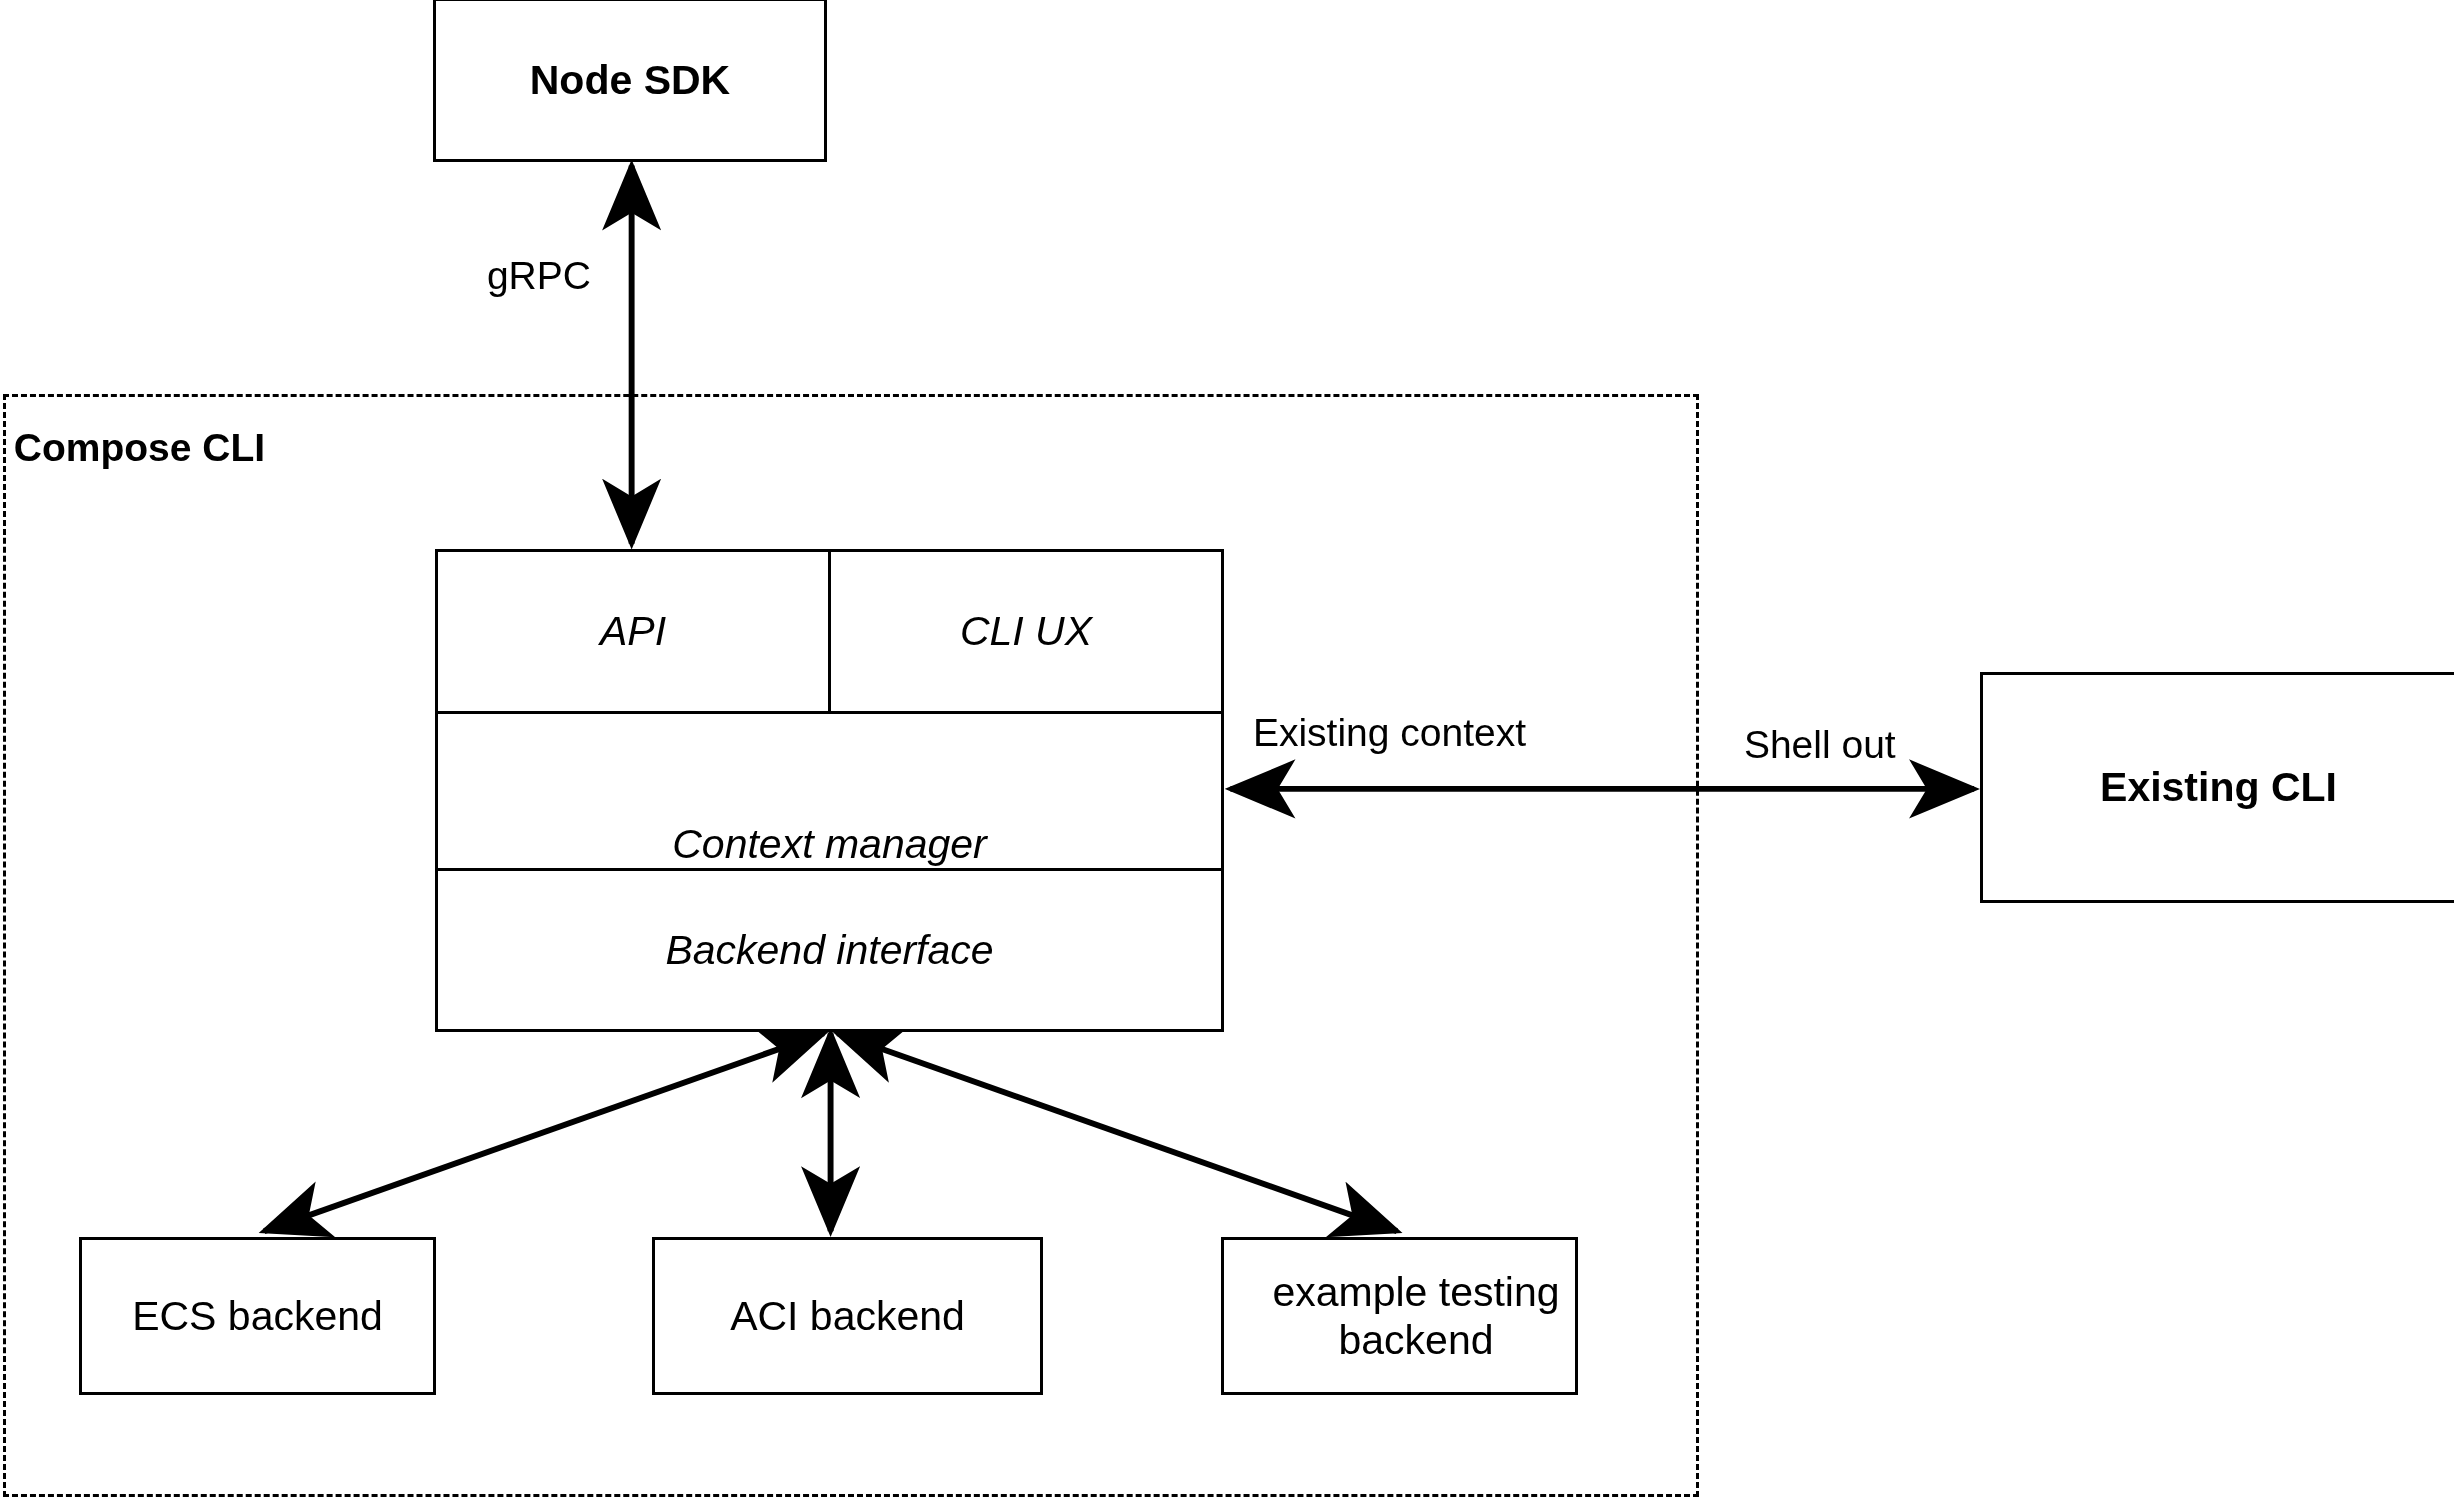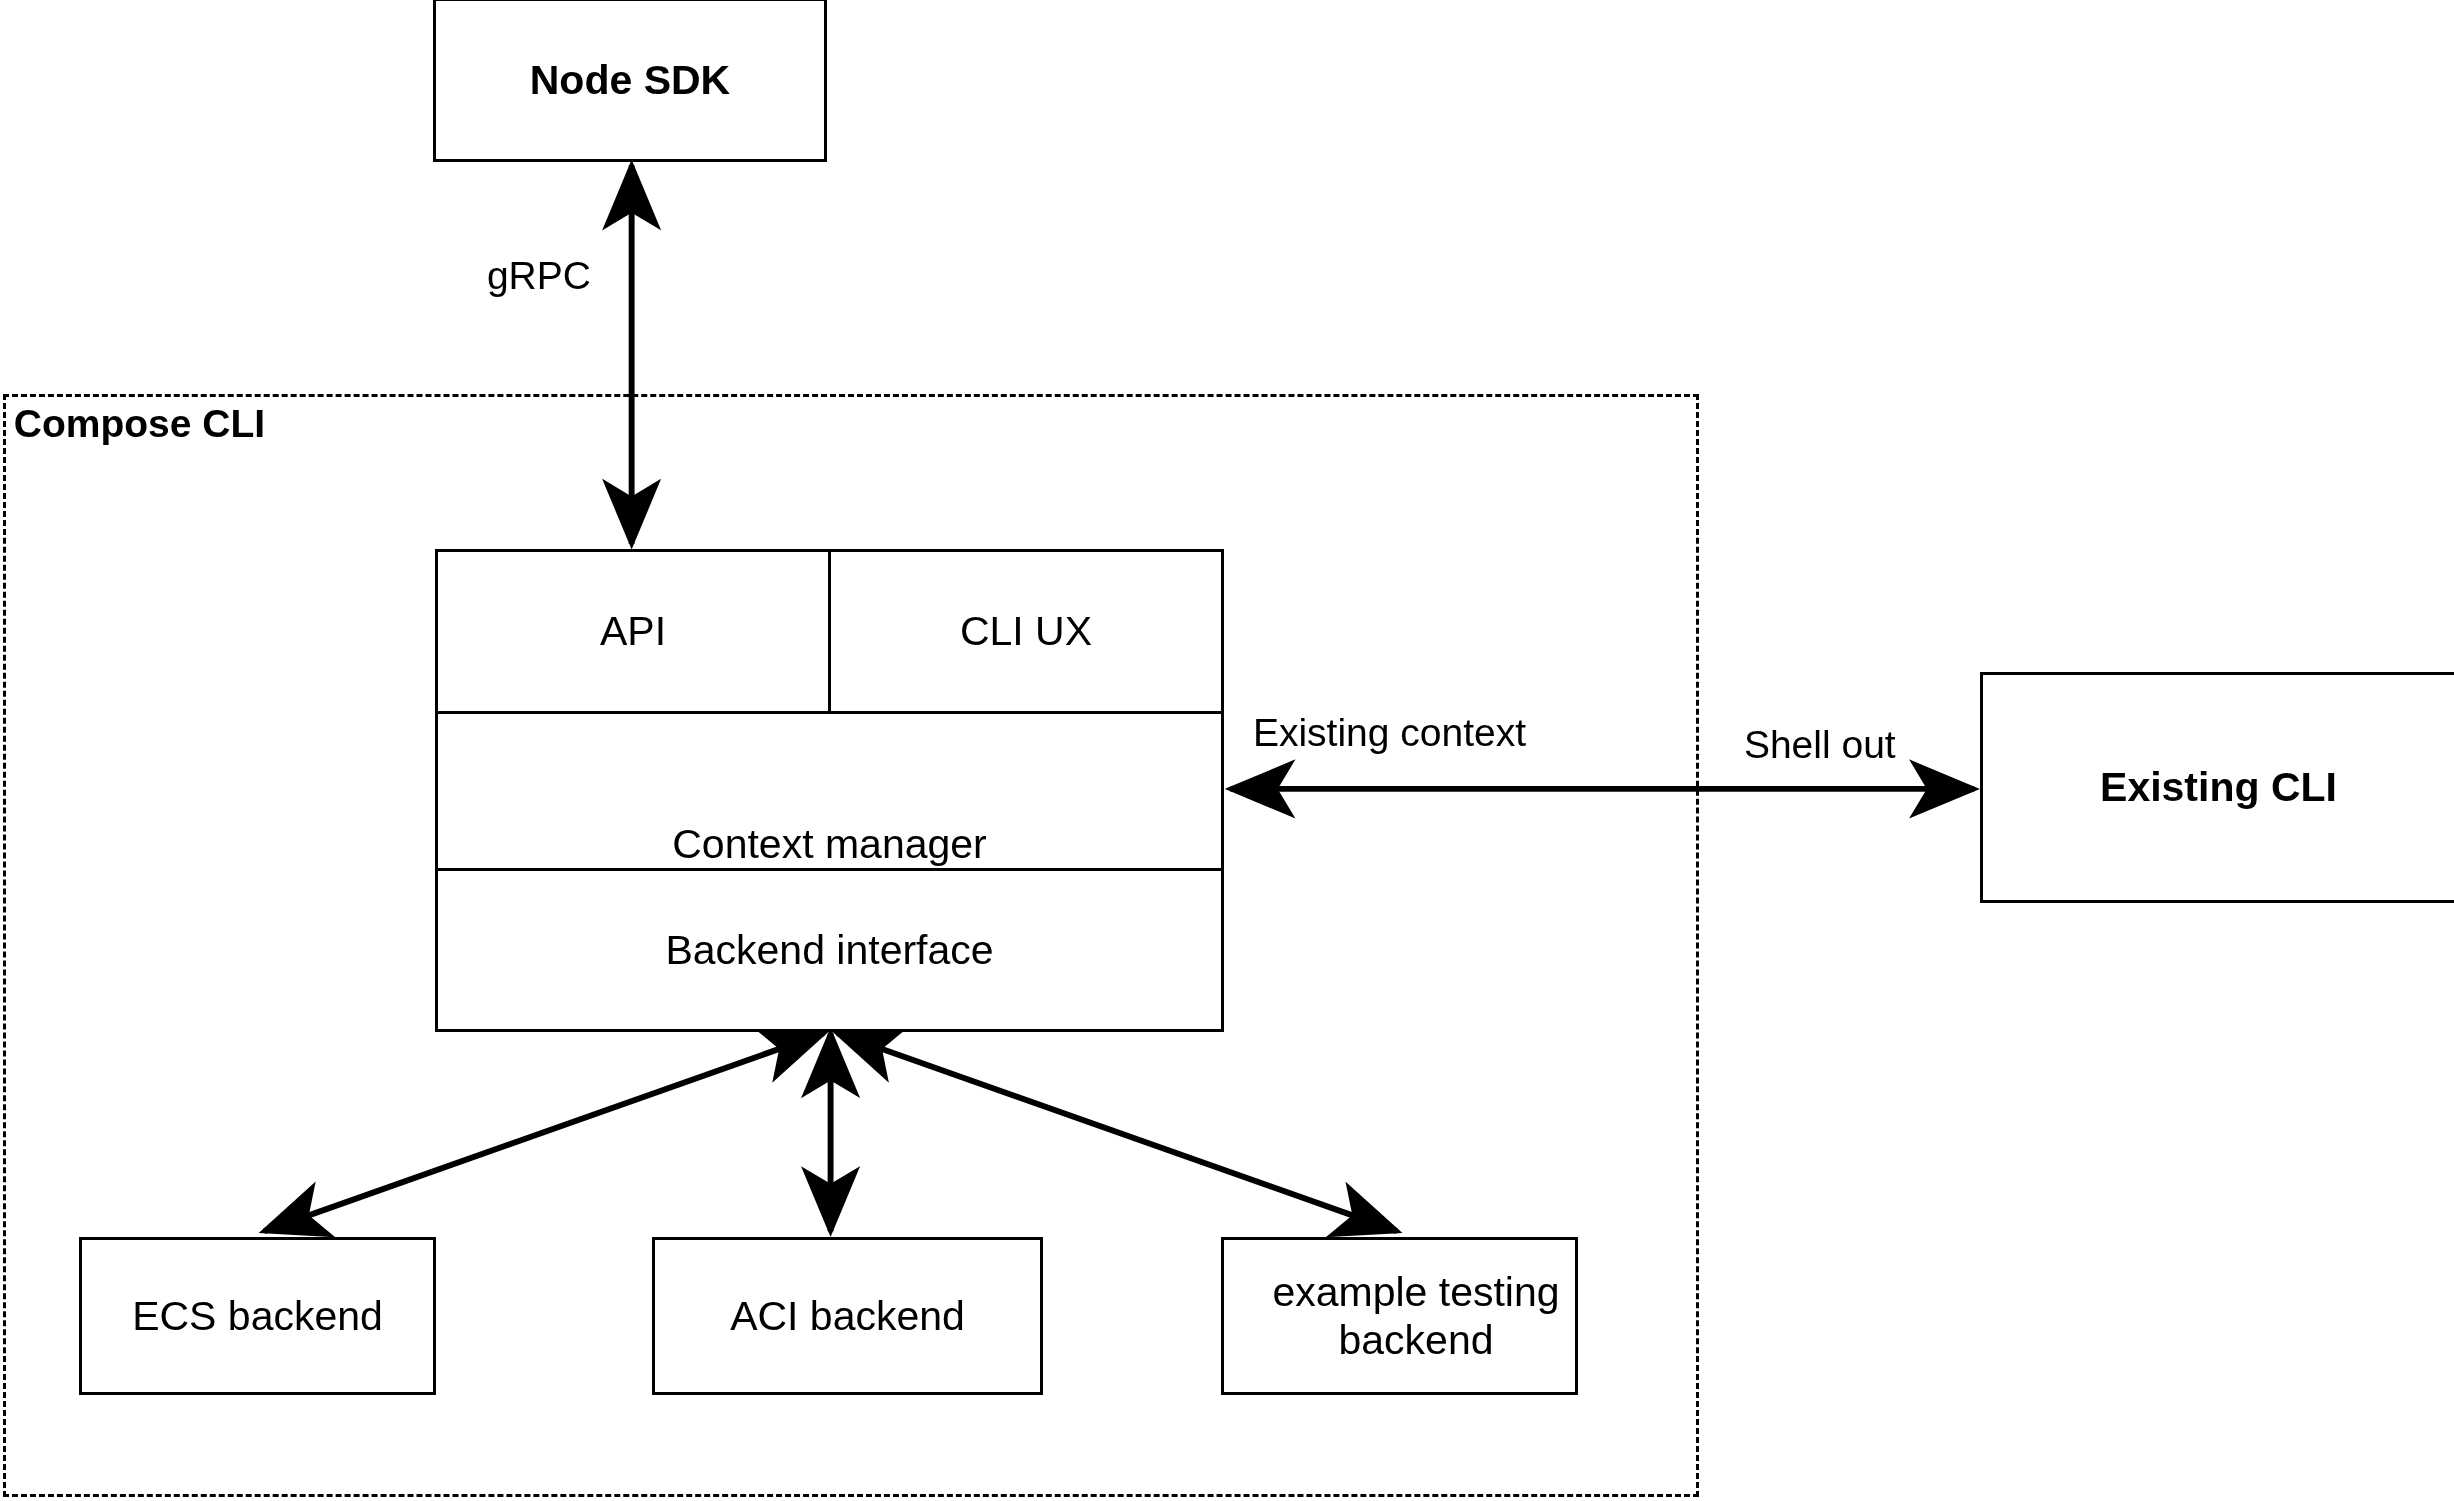--- a/index.html
+++ b/index.html
@@ -117,29 +117,29 @@
     <line x1="1249" y1="801" x2="2004" y2="801" stroke="#000000" stroke-width="6" marker-start="url(#arrowStart)" marker-end="url(#arrowEnd)"></line>
 
     <line x1="836" y1="1049" x2="268" y2="1250" stroke="#000000" stroke-width="6" marker-start="url(#arrowStart)" marker-end="url(#arrowEnd)"></line>
 
     <line x1="843" y1="1049" x2="843" y2="1250" stroke="#000000" stroke-width="6" marker-start="url(#arrowStart)" marker-end="url(#arrowEnd)"></line>
 
     <line x1="850" y1="1049" x2="1418" y2="1250" stroke="#000000" stroke-width="6" marker-start="url(#arrowStart)" marker-end="url(#arrowEnd)"></line>
   </svg>
 
   <div class="group-box" style="left:3px; top:394px; width:1696px; height:1103px;"></div>
-  <div class="group-title" style="left:13.8px; top:402px;">Compose CLI</div>
+  <div class="group-title" style="left:13.8px; top:426px;">Compose CLI</div>
 
   <div class="node-box bold-node fs-42" style="left:433px; top:-2px; width:394px; height:164px;">
     <span class="node-label">Node SDK</span>
   </div>
 
   <div class="edge-label" style="left:483px; top:254px;">gRPC</div>
 
-  <div class="stack-box" style="left:435px; top:549px; width:789px; height:483px;">
+  <div class="stack-box" style="left:435px; top:549px; width:789px; height:483px;font-style:italic;">
     <div class="stack-row" style="height:159px;">
       <div class="stack-cell" style="width:390px;">
         <span>API</span>
       </div>
       <div class="stack-cell" style="flex:1 1 auto;">
         <span>CLI UX</span>
       </div>
     </div>
     <div class="stack-row" style="height:157px;">
       <div class="stack-cell" style="flex:1 1 auto;align-items:flex-end;">

